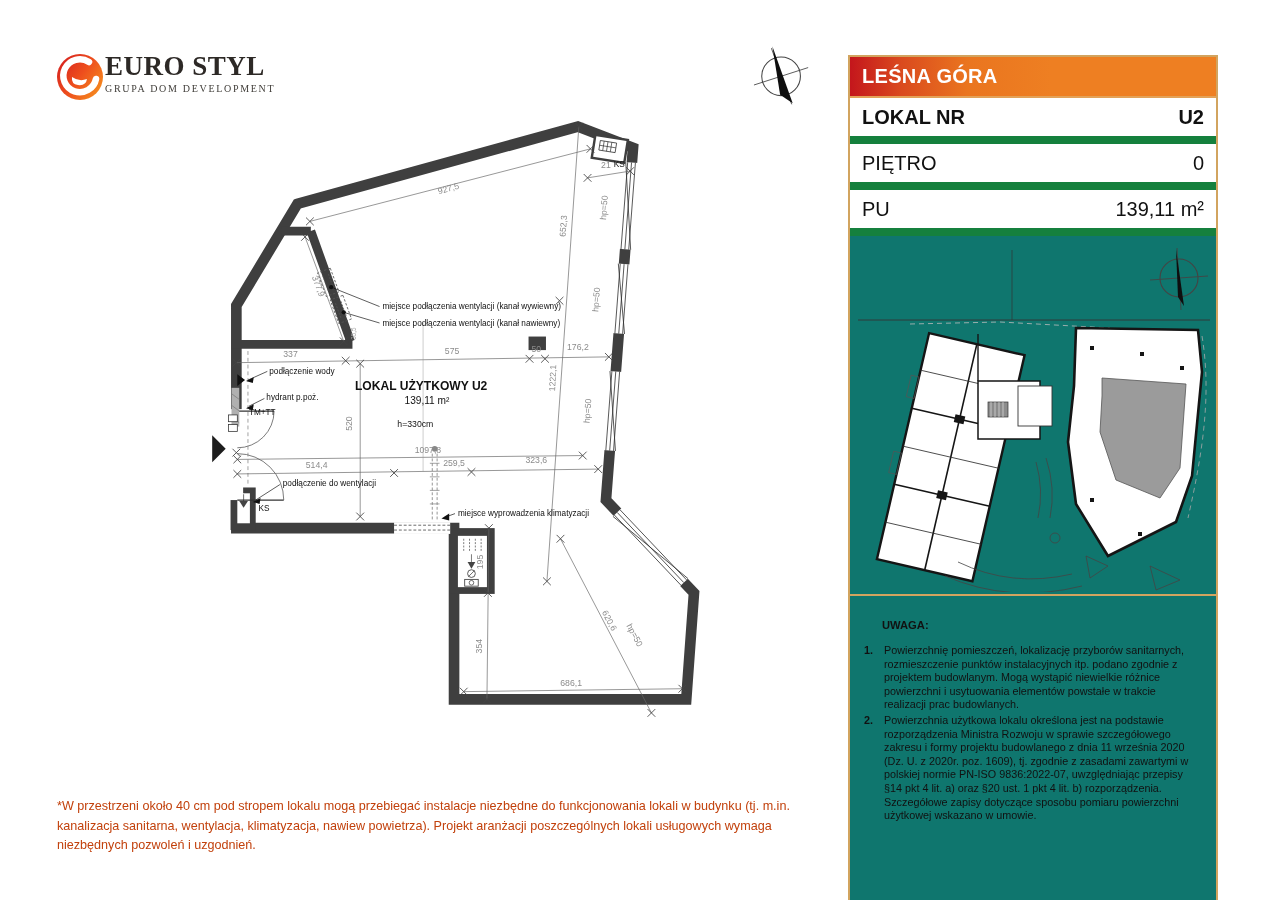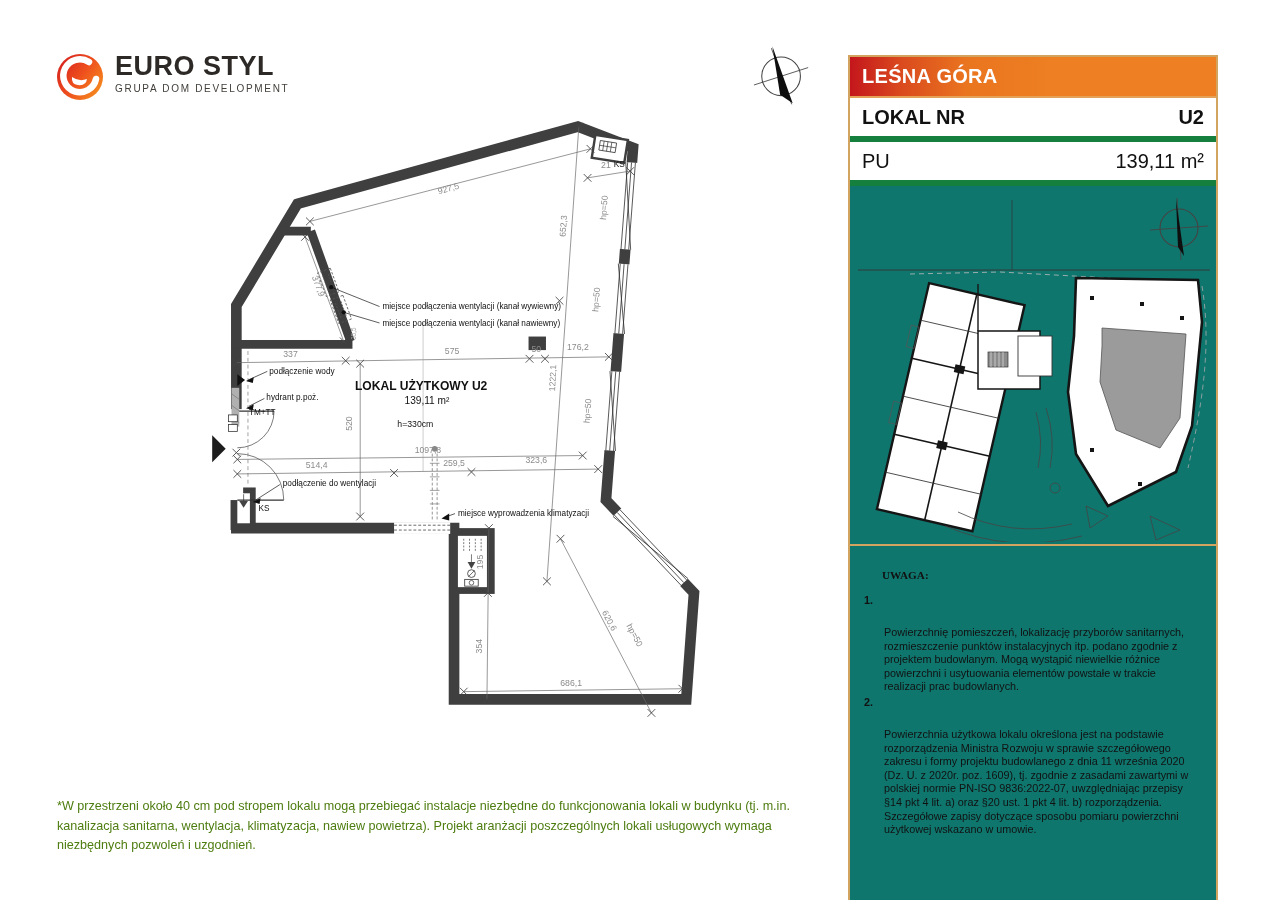--- a/index.html
+++ b/index.html
@@ -3,49 +3,49 @@
 <meta charset="utf-8">
 <style>
   html,body{margin:0;padding:0;}
   body{
     width:1273px;height:900px;position:relative;background:#ffffff;
     font-family:"Liberation Sans", sans-serif;overflow:hidden;color:#111;
   }
   
   .logo{position:absolute;left:55px;top:50px;display:flex;align-items:flex-start;}
   .logo-mark{width:50px;height:54px;}
-  .logo-text{margin-left:10px;padding-top:2px;}
+  .logo-text{padding-top:2px;font-family:Liberation Serif, serif;}
   .logo-line1{font-size:27px;font-weight:bold;color:#2d2926;letter-spacing:.5px;line-height:28px;}
   .logo-line2{font-size:10px;color:#43403c;letter-spacing:1.7px;margin-top:3px;}
   
   .panel{
     position:absolute;left:848px;top:55px;width:370px;height:896px;
     border:2px solid #d2a45f;box-sizing:border-box;background:#0f766e;
   }
   .panel-header{
     height:39px;display:flex;align-items:center;padding:0 12px;
     background:linear-gradient(90deg,#c4161c 0%,#da4a1e 14%,#ea751f 32%,#ee7f22 55%,#ee7f22 100%);
     color:#fff;font-size:20px;font-weight:bold;letter-spacing:.3px;
     border-bottom:2px solid #e3a258;
   }
   .panel-row{
     height:38px;display:flex;align-items:center;justify-content:space-between;
-    padding:0 12px;font-size:20px;border-bottom:6px solid #15803d;background:#fff;
+    padding:0 12px;font-size:20px;border-bottom:8px solid #15803d;background:#fff;
   }
   .panel-row.bold{font-weight:bold;}
   .panel-site{height:358px;position:relative;border-bottom:2px solid #d2a45f;}
   .panel-notes{padding:14px 12px 0 14px;font-size:10.8px;line-height:1.26;}
-  .notes-heading{font-weight:bold;margin:8px 0 12px 18px;font-size:11.2px;font-family:Liberation Serif, serif;}
+  .notes-heading{font-weight:bold;margin:8px 0 12px 18px;font-size:11.2px;}
   .note-item{display:flex;margin-bottom:2px;}
   .note-num{width:20px;font-weight:bold;flex:0 0 20px;}
-  .note-text{flex:1;padding-right:4px;margin-top:32px;}
+  .note-text{flex:1;padding-right:4px;}
   
   .footnote{
     position:absolute;left:57px;top:797px;width:775px;
-    font-size:12.6px;line-height:1.55;color:#4d7c0f;
+    font-size:12.6px;line-height:1.55;color:#c2410c;
   }
   
   .plan-svg{position:absolute;left:190px;top:25px;}
   .site-svg{position:absolute;left:0;top:0;}
   svg text{font-family:"Liberation Sans", sans-serif;}
   .dim{fill:#8c8c8c;font-size:9px;}
   .dim-sm{fill:#9a9a9a;font-size:6.5px;}
   .ann{fill:#111;font-size:8.5px;}
   .ttl{fill:#111;font-size:12.5px;font-weight:bold;}
   .sub{fill:#111;font-size:10.5px;}
@@ -320,20 +320,24 @@
 </svg>
 
 <div class="panel">
   <div class="panel-header">LEŚNA GÓRA</div>
 
   <div class="panel-row bold">
     <span>LOKAL NR</span>
     <span>U2</span>
   </div>
   <div class="panel-row">
+    <span>PIĘTRO</span>
+    <span>0</span>
+  </div>
+  <div class="panel-row">
     <span>PU</span>
     <span>139,11 m²</span>
   </div>
 
   <div class="panel-site">
     <svg class="site-svg" width="366" height="356" viewBox="0 0 366 356">
 
       <g>
         <circle cx="329" cy="42" r="19" fill="none" stroke="#444" stroke-width="1.1"></circle>
         <line x1="300" y1="44" x2="358" y2="40" stroke="#444" stroke-width="0.9"></line>

